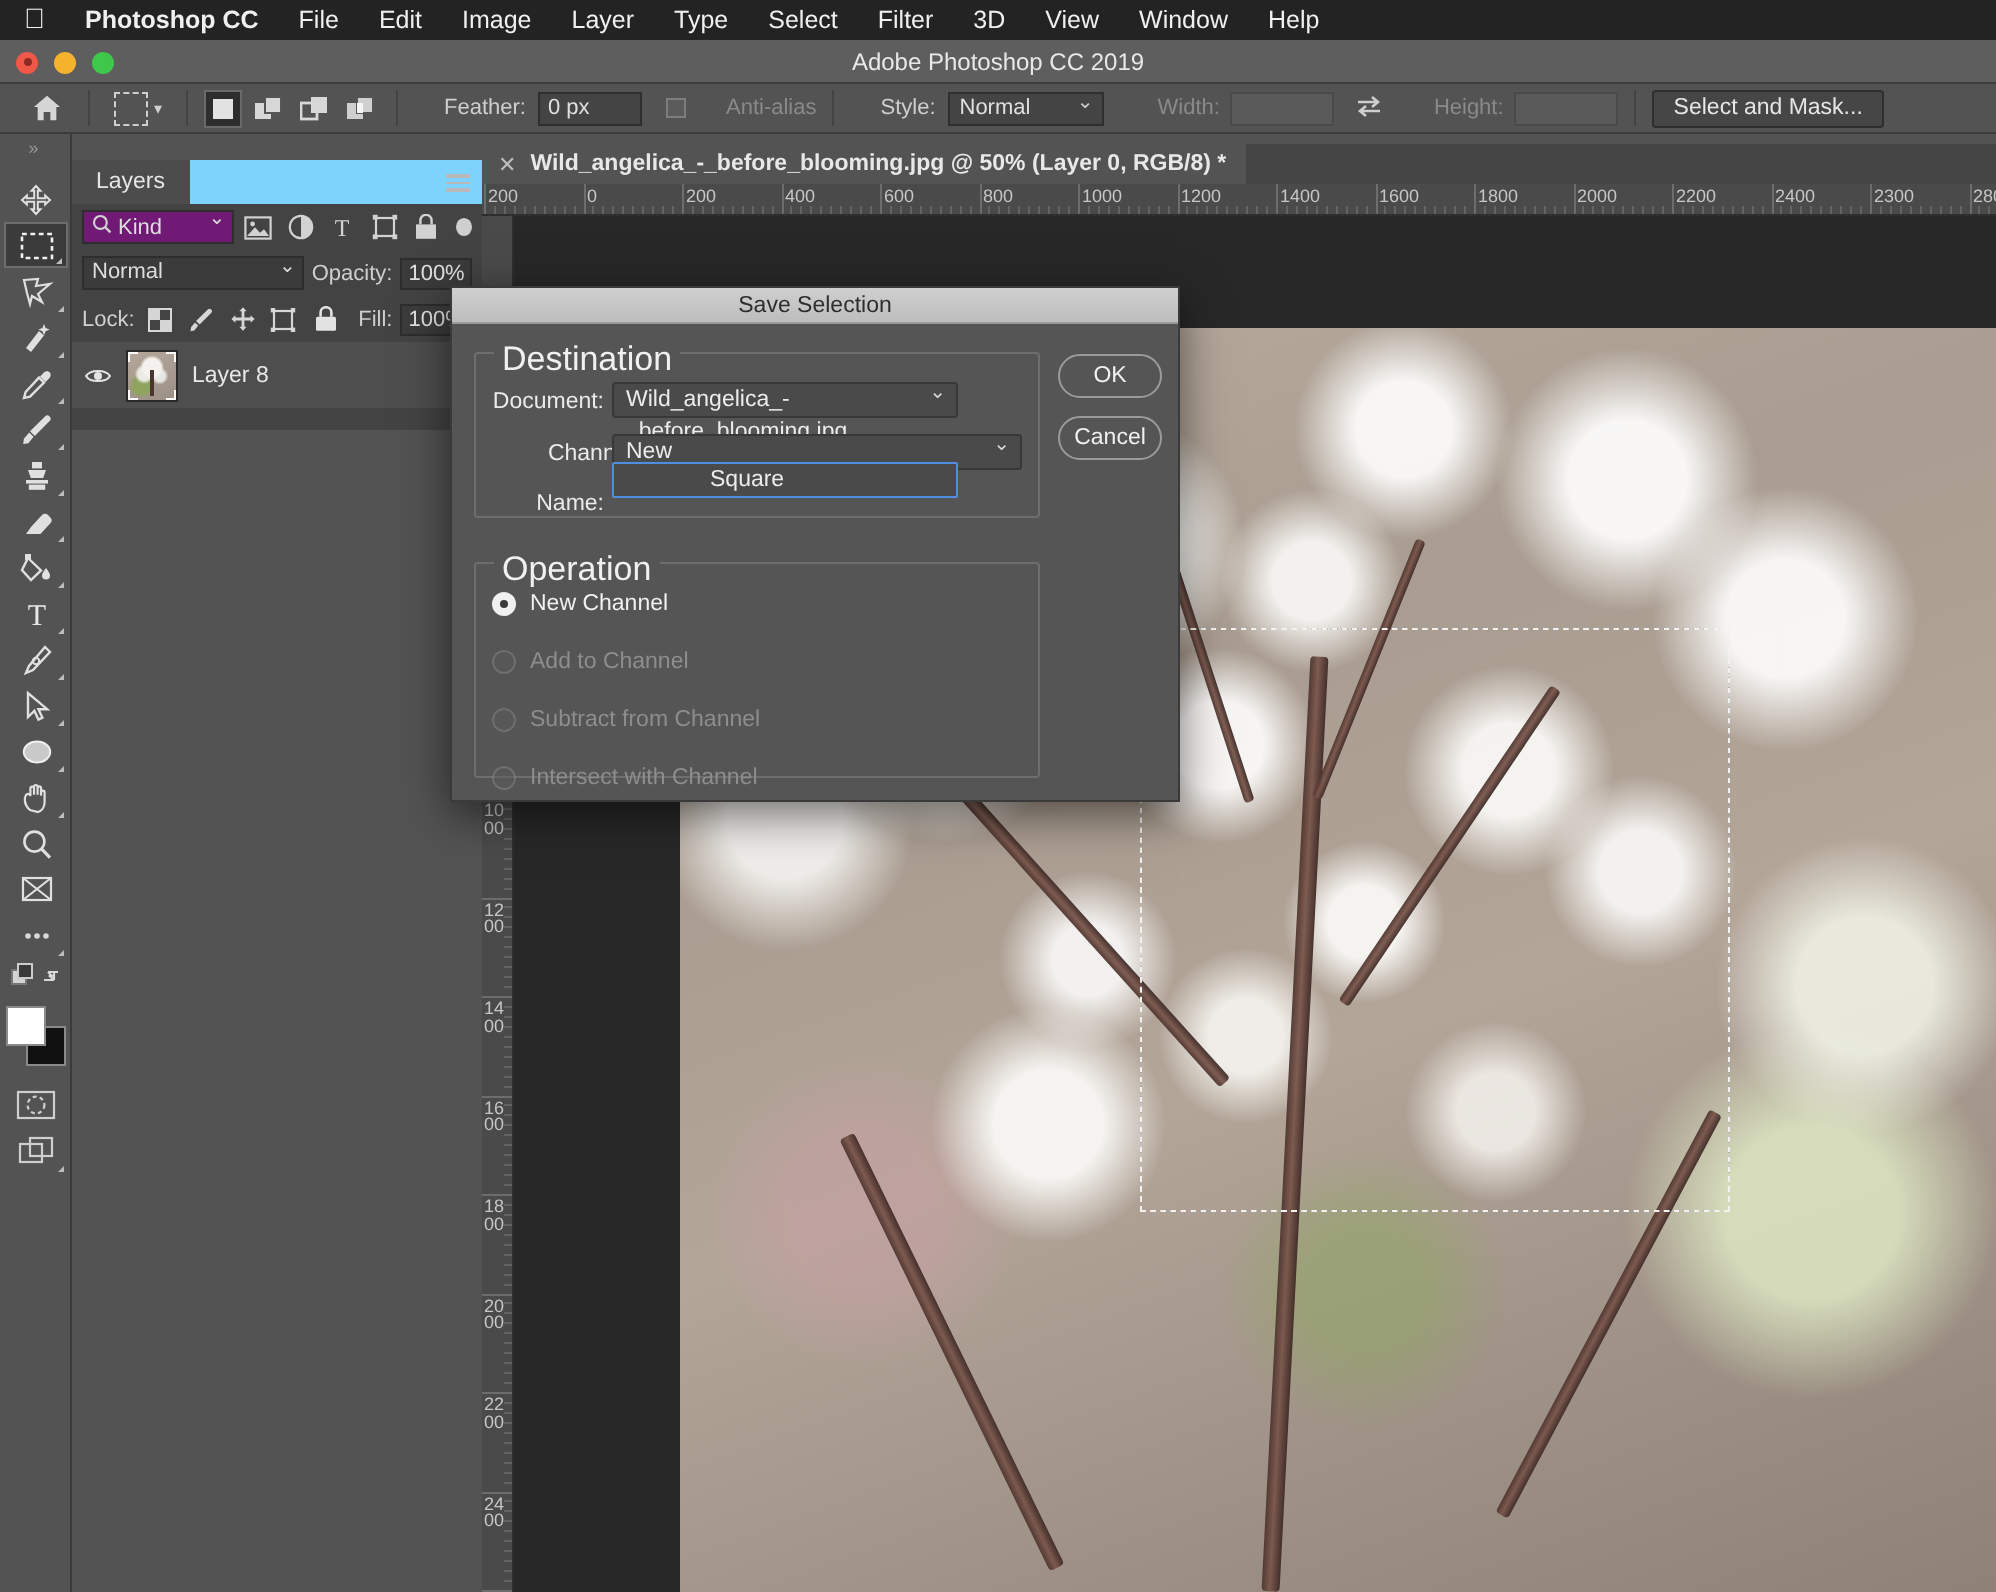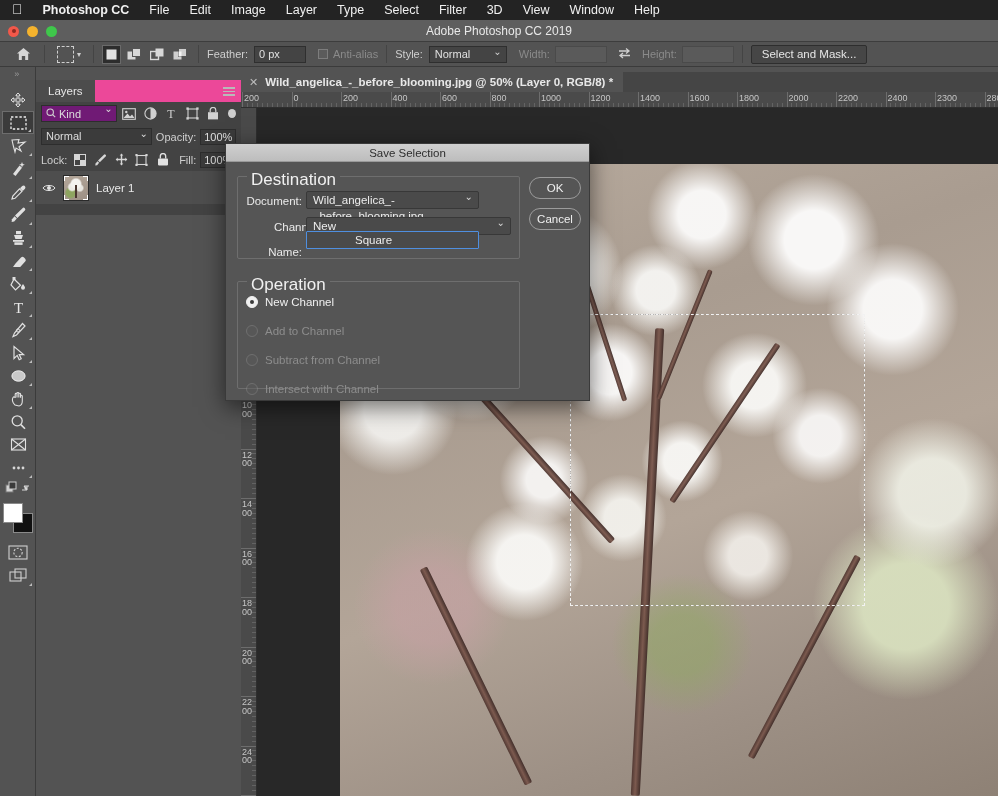--- a/index.html
+++ b/index.html
@@ -47,21 +47,21 @@
     display:flex; align-items:center; gap:0;
   }
   .ob-sep { width:1px; height:18px; background:#444; margin:0 8px; }
   .ob-home { width:26px; display:flex; justify-content:center; align-items:center; margin-left:10px; }
   .tool-preset { display:flex; align-items:center; gap:3px; padding:0 4px; }
   .tool-preset .box { width:17px; height:17px; border:1px dashed #cfcfcf; }
   .chev { font-size:8px; color:#cfcfcf; }
   .marq-modes { display:flex; gap:4px; align-items:center; }
   .mbtn { width:19px; height:19px; display:flex; align-items:center; justify-content:center; }
   .mbtn.active { background:#2d2d2d; border:1px solid #6a6a6a; }
-  .ob-label { color:#cfcfcf; font-size:11px; white-space:nowrap; }
+  .ob-label { color:#cfcfcf; font-size:11px; white-space:nowrap;margin-left:15px; }
   .ob-label.dim { color:#8a8a8a; }
   .ob-input {
     background:#444; border:1px solid #2f2f2f; color:#e0e0e0;
     height:17px; line-height:15px; padding:0 4px; font-size:11px;
     min-width:52px; display:inline-block;
   }
   .ob-input.empty { background:#5a5a5a; border-color:#4a4a4a; width:48px; }
   .ob-check { width:10px;height:10px;border:1px solid #7d7d7d; background:#5b5b5b; display:inline-block; }
   .ob-select {
     background:#444; border:1px solid #2f2f2f; color:#e0e0e0;
@@ -98,21 +98,21 @@
   .tool svg { display:block; }
   .fgbg { width:30px; height:30px; position:relative; margin:6px 0 8px 0; }
   .fgbg .bg { position:absolute; right:0; bottom:0; width:20px;height:20px; background:#111; border:1px solid #8a8a8a; }
   .fgbg .fg { position:absolute; left:0; top:0; width:20px;height:20px; background:#fff; border:1px solid #8a8a8a; }
 
   
   .layers-panel {
     position:absolute; left:36px; top:80px; width:205px; height:135px;
     background:#434343;
   }
-  .lp-tabs { height:22px; background:#ec4899; display:flex; align-items:center; position:relative; }
+  .lp-tabs { height:22px; background:#7dd3fc; display:flex; align-items:center; position:relative; }
   .lp-tab { background:#4c4c4c; height:22px; padding:0 12px; display:flex; align-items:center;
             font-size:11.5px; color:#e6e6e6; }
   .lp-menu { position:absolute; right:6px; top:7px; width:12px; }
   .lp-menu i { display:block; height:1.5px; background:#b9b9b9; margin-bottom:2px; }
   .lp-row { height:23px; display:flex; align-items:center; padding:0 5px; gap:4px; }
   .kind-select {
     background:#701a75; border:1px solid #2d2d2d; height:17px; color:#ddd;
     font-size:11px; padding:0 14px 0 4px; display:flex; align-items:center; gap:3px;
     width:82px; position:relative;
   }
@@ -619,21 +619,21 @@
           </svg>
       </span>
       <span class="thumb">
         <span style="position:absolute;inset:0;background:radial-gradient(circle at 50% 32%, #f4f2ee 0 22%, rgba(255,255,255,0) 30%),radial-gradient(circle at 34% 46%, #eceae4 0 16%, rgba(255,255,255,0) 24%),radial-gradient(circle at 66% 50%, #e8e6e0 0 14%, rgba(255,255,255,0) 22%),radial-gradient(circle at 28% 70%, #8ea45f 0 18%, rgba(255,255,255,0) 26%),linear-gradient(160deg,#b4a79a,#9c8f84);"></span>
         <span style="position:absolute;left:45%;top:40%;width:2px;height:55%;background:#4a362f;"></span>
         <i class="brk" style="left:0;top:0;border-right:none;border-bottom:none;"></i>
         <i class="brk" style="right:0;top:0;border-left:none;border-bottom:none;"></i>
         <i class="brk" style="left:0;bottom:0;border-right:none;border-top:none;"></i>
         <i class="brk" style="right:0;bottom:0;border-left:none;border-top:none;"></i>
       </span>
-      <span class="layer-name">Layer 1</span>
+      <span class="layer-name">Layer 8</span>
     </div>
   </div>
 
   <div class="doctab-bar">
     <div class="doctab">
       <span class="x">✕</span>
       <span>Wild_angelica_-_before_blooming.jpg @ 50% (Layer 0, RGB/8) *</span>
     </div>
   </div>
 

